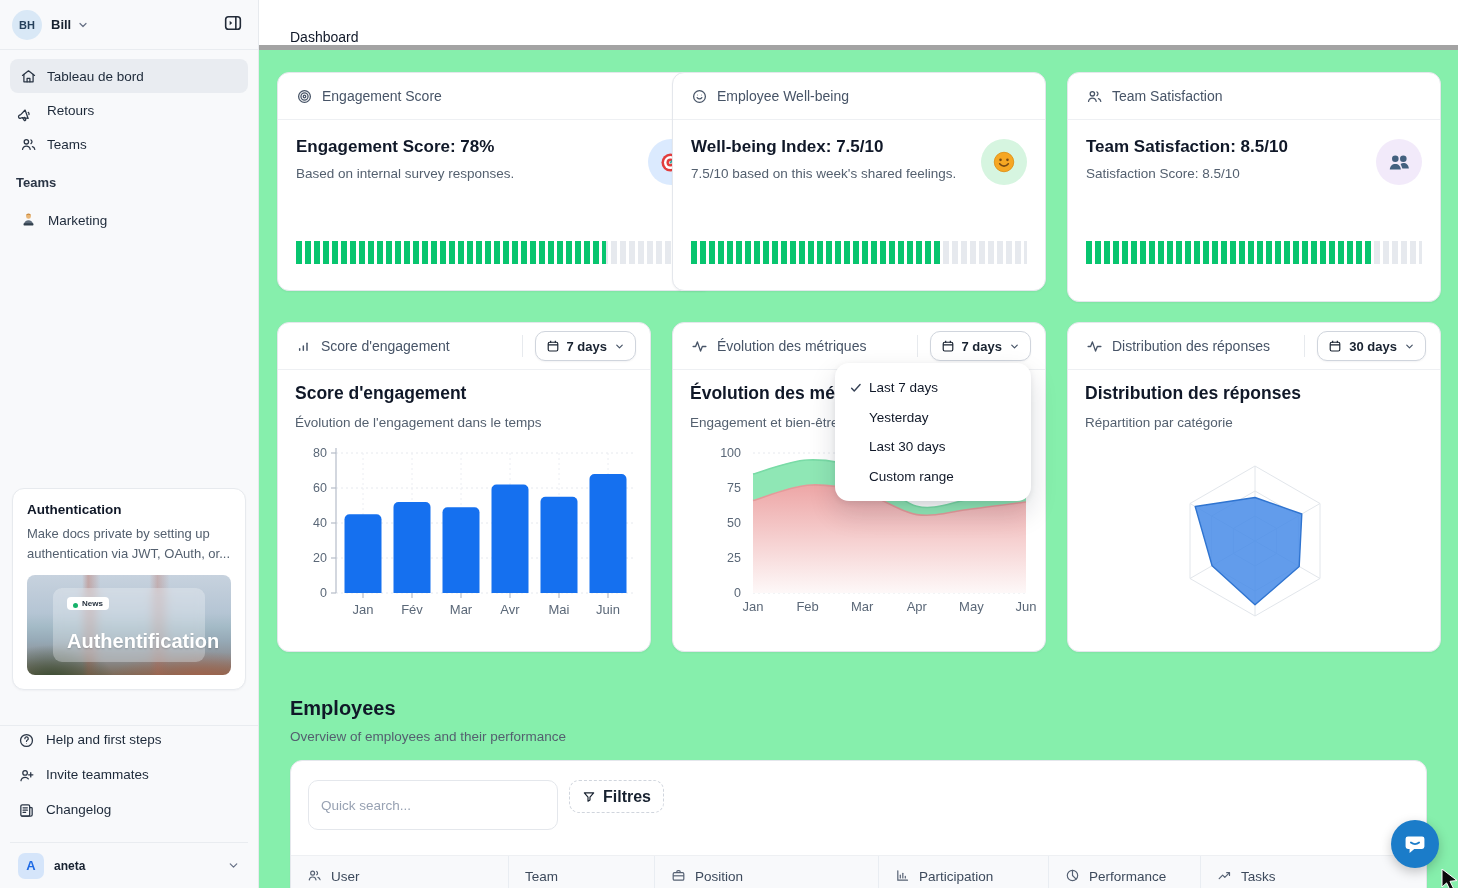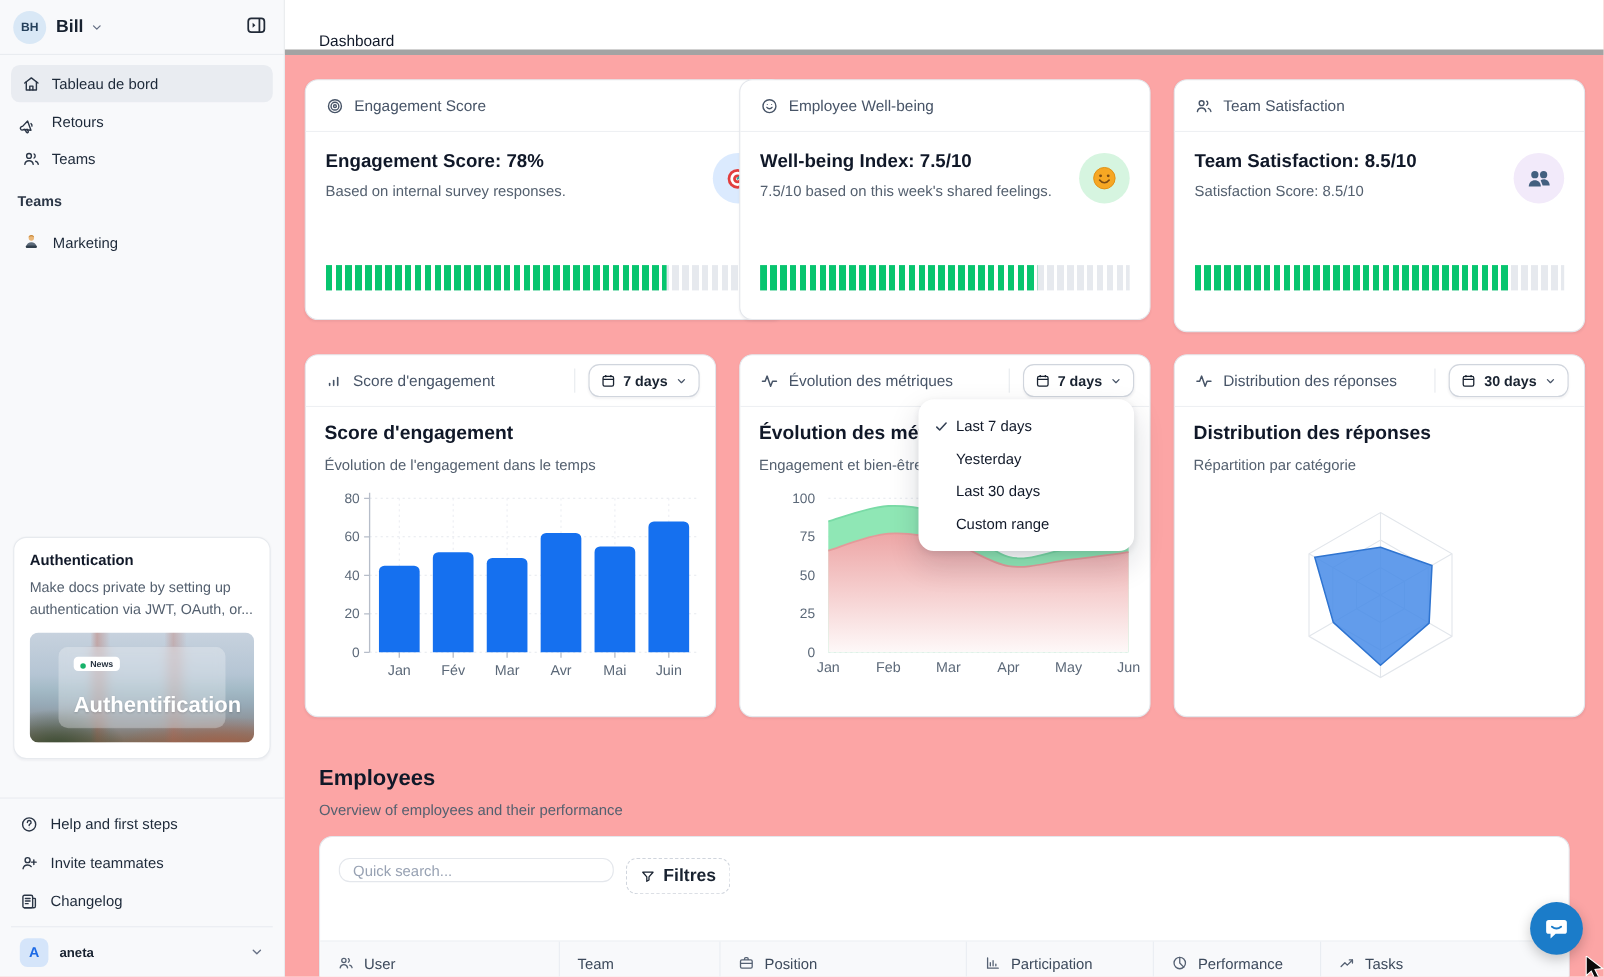--- a/index.html
+++ b/index.html
@@ -1,23 +1,23 @@
 <!DOCTYPE html>
 <html><head>
 <meta charset="utf-8">
 <style>
   *{margin:0;padding:0;box-sizing:border-box}
   body{font-family:"Liberation Sans",sans-serif;background:#fff;color:#101828;-webkit-font-smoothing:antialiased}
-  .screen{position:relative;width:1458px;height:888px;overflow:hidden;background:#fca5a5}
+  .screen{position:relative;width:1458px;height:888px;overflow:hidden;background:#86efac}
 
   
   .sidebar{position:absolute;left:0;top:0;width:259px;height:888px;background:#f8f9fb;border-right:1px solid #e7eaee}
   .sb-top{height:50px;display:flex;align-items:center;padding:0 12px;border-bottom:1px solid #e9ecf0}
   .avatar{width:30px;height:30px;border-radius:50%;background:#d9e8f6;color:#26415c;font-size:11px;font-weight:bold;display:flex;align-items:center;justify-content:center}
-  .sb-user{margin-left:9px;font-size:16px;font-weight:700;color:#182230}
+  .sb-user{margin-left:9px;font-size:13px;font-weight:700;color:#182230}
   .chev{margin-left:6px;color:#667085;display:flex}
   .collapse-btn{margin-left:auto;width:26px;height:26px;border:none;background:transparent;color:#222b38;display:flex;align-items:center;justify-content:center;cursor:pointer}
   .nav{padding:9px 10px 0}
   .nav-item{height:34px;display:flex;align-items:center;gap:10px;padding:0 10px;border-radius:8px;font-size:13.5px;font-weight:500;color:#1d2939;cursor:pointer}
   .nav-item.active{background:#e9ecf1}
   .nav-item .ic{display:flex;color:#2b3646}
   .sb-section{margin:14px 0 4px 16px;font-size:13px;font-weight:600;color:#2b3646}
   .team-item{height:34px;display:flex;align-items:flex-end;gap:11px;margin:2px 10px;padding:0 10px;border-radius:8px;font-size:13.5px;font-weight:500;color:#1d2939;cursor:pointer}
 
   .promo{position:absolute;left:12px;top:488px;width:234px;background:#fff;border:1px solid #e7eaee;border-radius:12px;padding:13px 14px 14px;box-shadow:0 1px 2px rgba(16,24,40,.04)}
@@ -28,21 +28,21 @@
       radial-gradient(ellipse 90px 50px at 12% 105%, rgba(52,74,48,.95), rgba(52,74,48,0) 70%),
       radial-gradient(ellipse 120px 34px at 85% 102%, rgba(166,98,74,.85), rgba(166,98,74,0) 75%),
       linear-gradient(90deg, transparent 27%, rgba(190,100,80,.38) 30%, transparent 36%, transparent 60%, rgba(190,100,80,.3) 64%, transparent 70%),
       linear-gradient(180deg,#c7d2de 0%,#b5c5d4 38%,#a3bac6 52%,#96a9b6 66%,#8c8f93 84%,#7c6a58 100%)}
   .promo-glass{position:absolute;left:50%;top:50%;transform:translate(-50%,-50%);width:152px;height:74px;border-radius:9px;background:rgba(255,255,255,.28);backdrop-filter:blur(5px);display:flex;flex-direction:column;align-items:flex-start;justify-content:center;padding-left:14px}
   .news-pill{display:inline-flex;align-items:flex-end;gap:4px;background:#fff;border-radius:4px;padding:2px 6px;font-size:8px;font-weight:700;color:#27323f}
   .news-dot{width:5px;height:5px;border-radius:50%;background:#17b26a}
   .promo-glass .big{margin-top:20px;font-size:20px;font-weight:700;color:#fff;text-shadow:0 1px 2px rgba(0,0,0,.18)}
 
   .sb-footer{position:absolute;left:0;bottom:0;width:100%;border-top:1px solid #e9ecf0;padding:6px 10px 0;background:#f8f9fb}
-  .sb-flink{height:35px;display:flex;align-items:center;gap:11px;padding:0 8px;border-radius:8px;font-size:13.5px;font-weight:500;color:#1d2939;cursor:pointer}
+  .sb-flink{height:35px;display:flex;align-items:flex-start;gap:11px;padding:0 8px;border-radius:8px;font-size:13.5px;font-weight:500;color:#1d2939;cursor:pointer}
   .sb-flink .ic{display:flex;color:#2b3646}
   .ws-row{margin-top:5px;border-top:1px solid #e9ecf0;height:46px;display:flex;align-items:center;padding:0 8px;cursor:pointer}
   .ws-avatar{width:26px;height:26px;border-radius:7px;background:#d5e5fa;color:#1d6ae5;font-size:13px;font-weight:700;display:flex;align-items:center;justify-content:center}
   .ws-name{margin-left:10px;font-size:12px;font-weight:700;color:#182230}
   .ws-row .chev{margin-left:auto}
 
   
   .topbar{position:absolute;left:259px;top:0;width:1199px;height:50px;border-bottom:5px solid #a3a3a3;background:#fff;display:flex;align-items:flex-end}
   .topbar h1{margin-left:31px;font-size:14px;font-weight:500;color:#101828}
 
@@ -71,21 +71,21 @@
   
   .menu{position:absolute;left:835px;top:363px;width:196px;background:#fff;border-radius:14px;box-shadow:0 12px 28px rgba(16,24,40,.14),0 2px 6px rgba(16,24,40,.08);padding:10px 0;z-index:50}
   .menu-item{height:29.5px;display:flex;align-items:center;padding:0 14px;font-size:13.5px;color:#101828;cursor:pointer}
   .menu-item .check{width:20px;display:flex;color:#344054}
   .menu-item .sp{width:20px}
 
   
   .emp-title{position:absolute;left:290px;top:697px;font-size:20px;font-weight:700;color:#101828}
   .emp-sub{position:absolute;left:290px;top:729px;font-size:13.5px;color:#54606f}
   .emp-card{position:absolute;left:290px;top:760px;width:1137px;height:140px;background:#fff;border:1px solid #e4e7ec;border-radius:12px 12px 0 0;overflow:hidden;box-shadow:0 1px 2px rgba(16,24,40,.04)}
-  .search{position:absolute;left:17px;top:19px;width:250px;height:22px;border:1px solid #e4e7ec;border-radius:10px;padding:0 12px;font-size:13.5px;color:#182230;background:#fff;outline:none}
+  .search{position:absolute;left:17px;top:19px;width:250px;height:50px;border:1px solid #e4e7ec;border-radius:10px;padding:0 12px;font-size:13.5px;color:#182230;background:#fff;outline:none}
   .search::placeholder{color:#98a2b3}
   .filter-btn{position:absolute;left:278px;top:19px;height:33px;display:inline-flex;align-items:center;gap:7px;padding:0 12px;border:1.5px dashed #d0d5dd;border-radius:10px;background:#fff;cursor:pointer}
   .filter-btn .txt{font-size:16px;font-weight:700;color:#182230}
   .thead{position:absolute;left:0;top:94px;width:100%;height:60px;background:#f8f9fb;border-top:1px solid #eef0f3;display:flex}
   .th{display:flex;align-items:flex-start;gap:9px;padding:13px 0 0 16px;border-right:1px solid #e9edf2;font-size:13.5px;font-weight:500;color:#3d4a5c}
   .th .ic{display:flex;color:#556173;margin-top:-1px}
   .th:last-child{border-right:none}
 
   
   .chat-bubble{position:absolute;left:1391px;top:820px;width:48px;height:48px;border-radius:50%;background:#1b7cc9;display:flex;align-items:center;justify-content:center;box-shadow:0 4px 12px rgba(0,0,0,.22);cursor:pointer}

